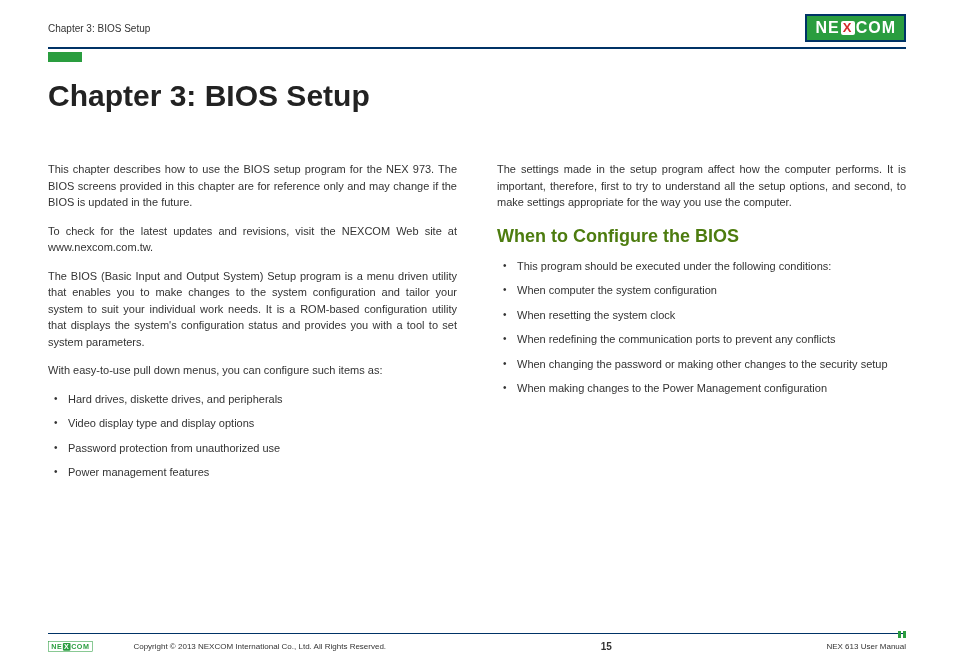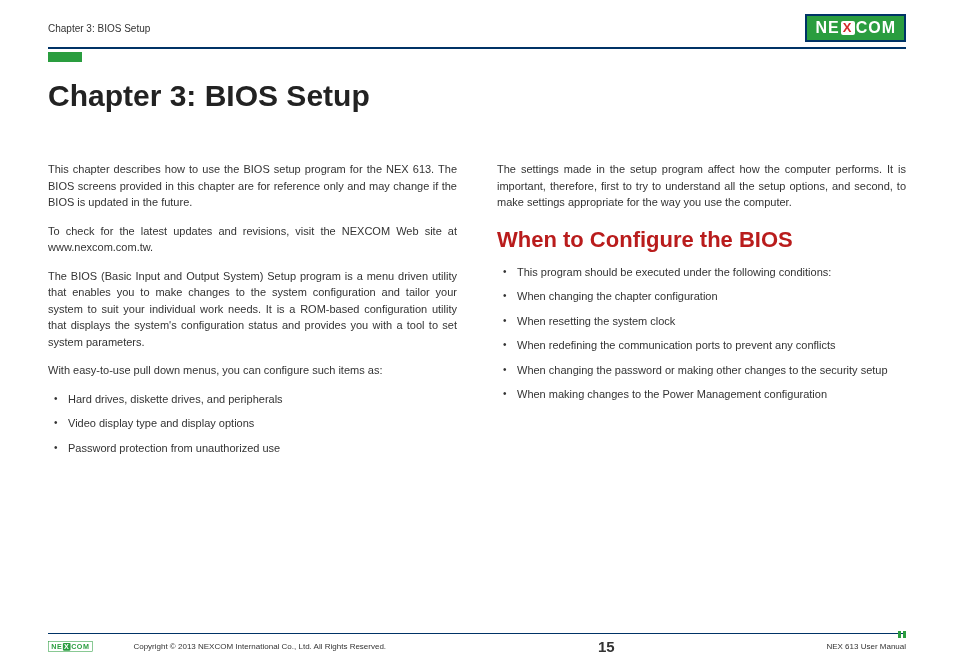--- a/index.html
+++ b/index.html
@@ -82,23 +82,23 @@
       flex: 1;
       font-size: 11px;
       color: #333;
       line-height: 1.5;
     }
     .column p {
       margin-bottom: 12px;
       text-align: justify;
     }
     .section-heading {
-      font-size: 22px;
-      font-weight: bold;
-      color: #b91c1c;
+      font-size: 18px;
+      font-weight: bold;
+      color: #4d7c0f;
       margin-top: 0;
       margin-bottom: 8px;
     }
     .bullet-list {
       list-style: none;
       padding-left: 6px;
     }
     .bullet-list li {
       position: relative;
       padding-left: 14px;
@@ -161,21 +161,21 @@
       background: #2a9d3f;
       color: white;
     }
     .footer-left {
       display: flex;
       align-items: center;
       gap: 4px;
     }
     .page-number {
       font-weight: bold;
-      font-size: 15px;
+      font-size: 10px;
     }
   </style>
 </head>
 <body>
 
 <div class="header">
   <div class="header-left">Chapter 3: BIOS Setup</div>
   <div class="logo">
     <span class="logo-box">
       <span>NE</span>
@@ -186,37 +186,38 @@
 </div>
 <div class="header-divider">
   <div class="green-tab"></div>
 </div>
 
 <div class="content">
   <h1 class="chapter-title">Chapter 3: BIOS Setup</h1>
 
   <div class="columns">
     <div class="column">
-      <p>This chapter describes how to use the BIOS setup program for the NEX 613. The BIOS screens provided in this chapter are for reference only and may change if the BIOS is updated in the future.</p>
+      <p>This chapter describes how to use the BIOS setup program for the NEX 973. The BIOS screens provided in this chapter are for reference only and may change if the BIOS is updated in the future.</p>
       <p>To check for the latest updates and revisions, visit the NEXCOM Web site at www.nexcom.com.tw.</p>
       <p>The BIOS (Basic Input and Output System) Setup program is a menu driven utility that enables you to make changes to the system configuration and tailor your system to suit your individual work needs. It is a ROM-based configuration utility that displays the system's configuration status and provides you with a tool to set system parameters.</p>
       <p>With easy-to-use pull down menus, you can configure such items as:</p>
       <ul class="bullet-list">
         <li>Hard drives, diskette drives, and peripherals</li>
         <li>Video display type and display options</li>
         <li>Password protection from unauthorized use</li>
+        <li>Power management features</li>
       </ul>
     </div>
 
     <div class="column">
       <p>The settings made in the setup program affect how the computer performs. It is important, therefore, first to try to understand all the setup options, and second, to make settings appropriate for the way you use the computer.</p>
       <h2 class="section-heading">When to Configure the BIOS</h2>
       <ul class="bullet-list">
         <li>This program should be executed under the following conditions:</li>
-        <li>When changing the chapter configuration</li>
+        <li>When computer the system configuration</li>
         <li>When resetting the system clock</li>
         <li>When redefining the communication ports to prevent any conflicts</li>
         <li>When changing the password or making other changes to the security setup</li>
         <li>When making changes to the Power Management configuration</li>
       </ul>
     </div>
   </div>
 </div>
 
 <div class="footer">

